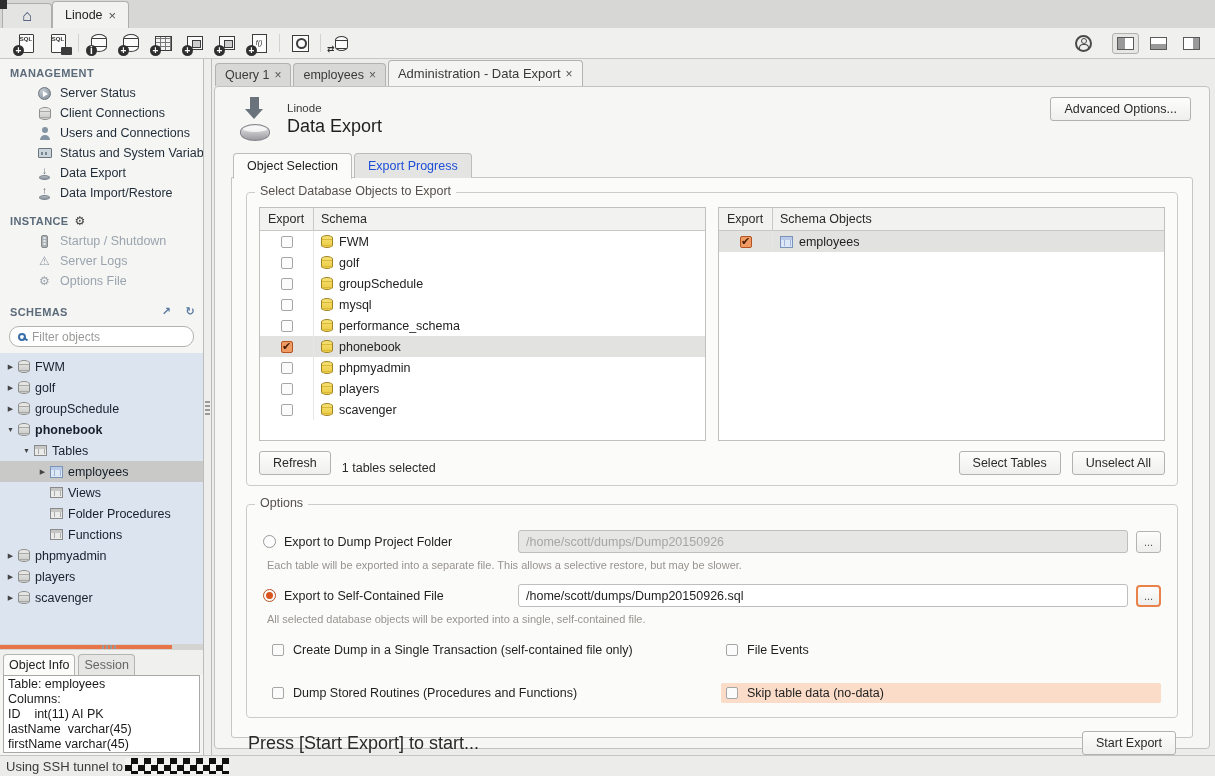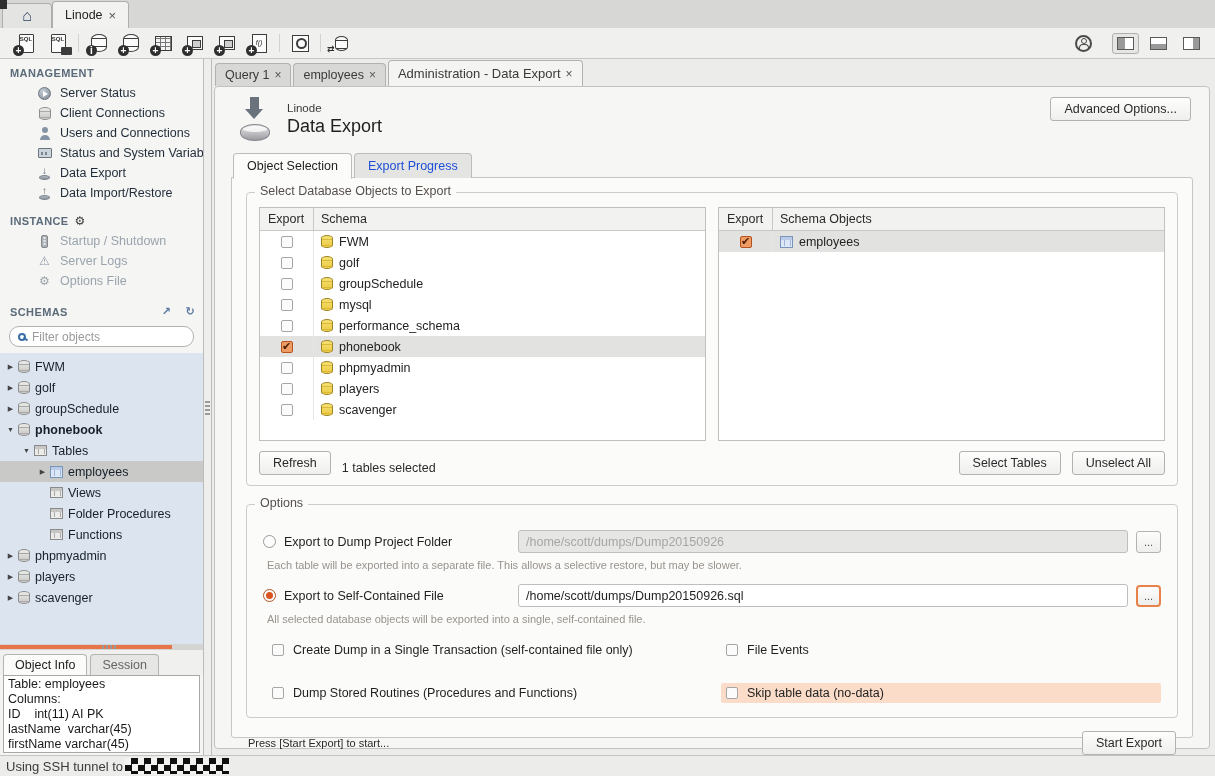--- a/index.html
+++ b/index.html
@@ -91,21 +91,21 @@
   .lv0 { padding-left:4px; } .lv1 { padding-left:20px; } .lv2 { padding-left:36px; }
   .tic { margin:0 5px 0 1px; flex:none; }
   .grid-ic { width:13px; height:11px; border:1px solid #8a8a8a; background:linear-gradient(#c6c6c4 0 3px,#ebebe9 3px); position:relative; }
   .grid-ic::after { content:""; position:absolute; left:3px; top:3px; bottom:1px; width:5px; border-left:1px solid #aaa; border-right:1px solid #aaa; }
   .tbl-blue { width:13px; height:12px; border:1px solid #7a93b8; background:linear-gradient(#b9cbe8 0 3px,#dce7f7 3px); position:relative; }
   .tbl-blue::after { content:""; position:absolute; left:3px; top:3px; bottom:1px; width:5px; border-left:1px solid #9fb4d6; border-right:1px solid #9fb4d6; }
   .hsplit { height:6px; background:#d4d4d2; position:relative; flex:none; }
   .hsplit .bar { position:absolute; left:0; top:1px; bottom:1px; width:172px; background:#e8744a; }
   .hsplit .grip { position:absolute; left:50%; top:1px; width:14px; height:4px; background:repeating-linear-gradient(90deg,#999 0 2px,transparent 2px 4px); }
   .info-tabs { height:25px; display:flex; align-items:flex-end; gap:3px; padding:2px 3px 0; background:#f0f0ee; flex:none; }
-  .itab { border:1px solid #b4b4b2; border-bottom:none; border-radius:4px 4px 0 0; padding:3px 11px; background:#e6e6e4; color:#666; font-size:12.5px;margin-top:38px; }
+  .itab { border:1px solid #b4b4b2; border-bottom:none; border-radius:4px 4px 0 0; padding:3px 5px; background:#e6e6e4; color:#666; font-size:12.5px;margin-top:38px; }
   .itab.active { background:#fbfbf9; color:#222; }
   .info-box { flex:none; height:78px; margin:0 3px 2px; border:1px solid #a8a8a6; background:#fff; padding:1px 4px; line-height:15px; font-size:12.5px; color:#1a1a1a; overflow:hidden; }
   .info-line { white-space:pre; }
 
   
   .vsplit { width:9px; background:#eeeeec; border-left:1px solid #bcbcba; border-right:1px solid #bcbcba; position:relative; flex:none; }
   .vsplit .grip { position:absolute; top:342px; left:1px; width:5px; height:14px; background:repeating-linear-gradient(0deg,#9a9a98 0 2px,transparent 2px 4px); }
 
   
   .main { flex:1; display:flex; flex-direction:column; min-width:0; background:#ececea; }
@@ -151,21 +151,21 @@
   .olabel { width:226px; color:#1f1f1f; }
   .path { flex:1; height:23px; border:1px solid #bebebc; border-radius:3px; padding:0 7px; font-size:12.5px; font-family:inherit; color:#1f1f1f; background:#fff; outline:none; }
   .path.dis { background:#e6e6e4; color:#a6a6a4; }
   .browse { width:25px; height:22px; border:1px solid #b4b4b2; border-radius:3px; background:linear-gradient(#fdfdfd,#eeeeec); color:#555; font-size:11px; display:flex; align-items:center; justify-content:center; flex:none; }
   .browse.focus { border:2px solid #e8824a; border-radius:4px; }
   .ohelp { margin:6px 6px 0 8px; font-size:11px; color:#98938e; }
   .checkgrid { display:grid; grid-template-columns:1fr 1fr; gap:23px 14px; margin:15px 4px 4px 8px; }
   .chk { display:flex; align-items:center; gap:9px; color:#1f1f1f; padding:3px 5px; border-radius:2px; }
   .chk.salmon { background:#fadcc8; }
   .mfooter { display:flex; align-items:center; margin-top:13px; padding:0 2px; flex:none; }
-  .fstatus { font-size:11px; color:#2a2a2a; }
+  .fstatus { font-size:18px; color:#2a2a2a; }
 
   
   .statusbar { height:21px; background:#ececea; border-top:1px solid #c4c4c2; display:flex; align-items:center; padding:0 6px; gap:2px; flex:none; font-size:13px; color:#3a3a3a; }
   .checker { width:104px; height:16px; background:repeating-conic-gradient(#101010 0% 25%,#f2f2f0 0% 50%) 0 0/13px 13px; }
 </style>
 </head>
 <body>
 
 <div class="app">
 

